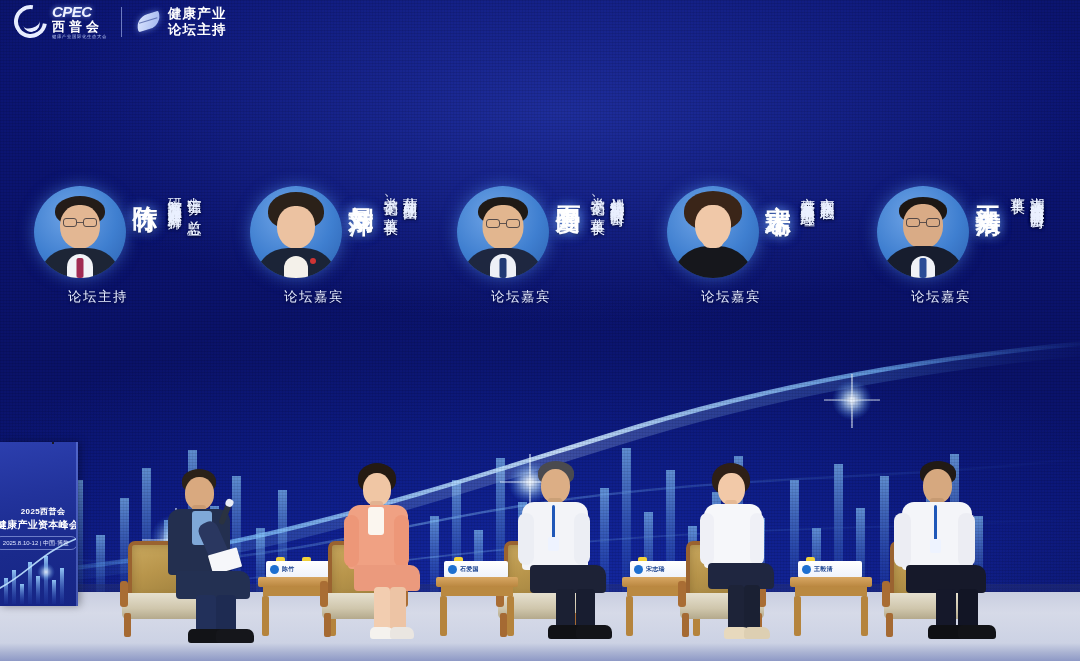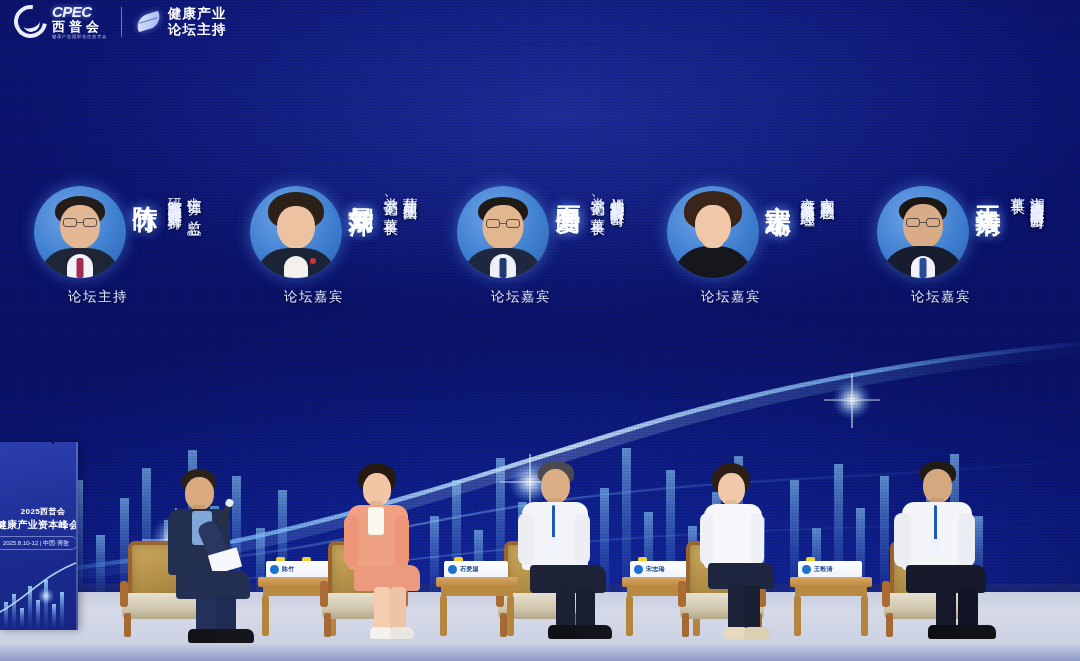--- a/index.html
+++ b/index.html
@@ -143,21 +143,21 @@
     position:absolute; left:0; top:196px; width:1080px; height:69px;
     background:linear-gradient(180deg,#c9cee0 0%,#d6dae8 30%,#ccd2e4 74%,#a9b2d2 88%,#8e99c6 100%);
   }
   .floor-shadow {
     position:absolute; left:0; top:188px; width:1080px; height:24px;
     background:linear-gradient(180deg, rgba(40,50,110,.45), rgba(40,50,110,0));
   }
 
   
   .rollup {
-    position:absolute; left:0; top:46px; width:78px; height:188px;
+    position:absolute; left:0; top:46px; width:78px; height:164px;
     background:linear-gradient(170deg,#2c3fae 0%,#22339c 32%,#1a2a8c 64%,#162585 100%);
     border-right:2px solid rgba(150,175,255,.35); overflow:hidden;
     box-shadow:2px 0 8px rgba(0,0,0,.35);
   }
   .rollup-mic { position:absolute; left:52px; top:-46px; width:2px; height:48px; background:#1a1a24; }
   .rollup-t1 {
     position:absolute; left:6px; top:64px; width:74px; font-size:8px; font-weight:bold;
     color:#fff; letter-spacing:.4px; text-align:center; white-space:nowrap;
   }
   .rollup-t2 {

